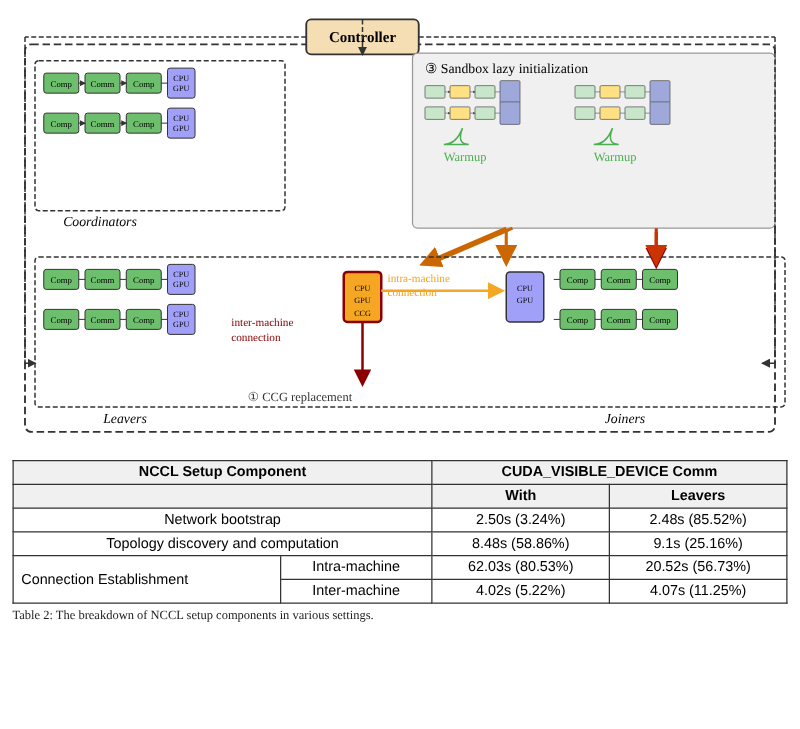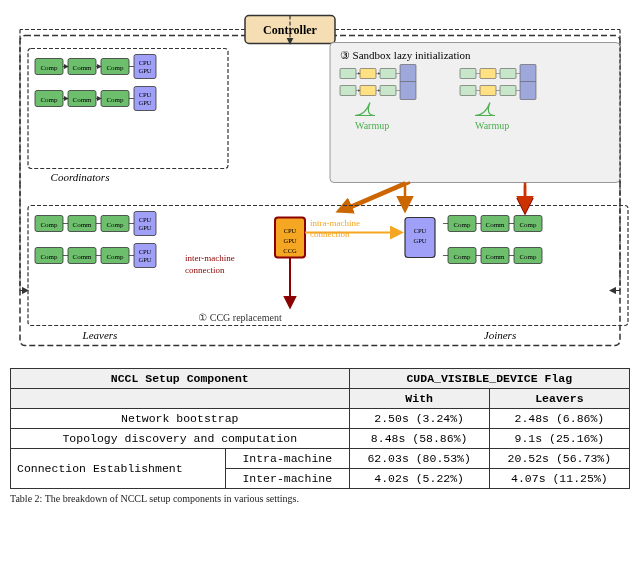--- a/index.html
+++ b/index.html
@@ -43,21 +43,21 @@
       text-align: center;
       margin: 2px 0 6px 0;
       font-family: 'Times New Roman', Times, serif;
     }
 
     
     .table-container {
       width: 100%;
       border-collapse: collapse;
       font-size: 11.5px;
-      font-family: Liberation Mono, monospace;
+      font-family: Liberation Sans, sans-serif;
     }
 
     .table-container th, .table-container td {
       border: 1px solid #333;
       padding: 3px 6px;
       text-align: center;
       vertical-align: middle;
     }
 
     .table-container th {
@@ -280,33 +280,33 @@
         </marker>
       </defs>
     </svg>
   </div>
 
 
   <table class="table-container">
     <thead>
       <tr>
         <th colspan="2">NCCL Setup Component</th>
-        <th colspan="2">CUDA_VISIBLE_DEVICE Flag</th>
+        <th colspan="2">CUDA_VISIBLE_DEVICE Comm</th>
       </tr>
       <tr>
         <th colspan="2"></th>
         <th>With</th>
         <th>Leavers</th>
       </tr>
     </thead>
     <tbody>
       <tr>
         <td colspan="2">Network bootstrap</td>
         <td>2.50s (3.24%)</td>
-        <td>2.48s (6.86%)</td>
+        <td>2.48s (85.52%)</td>
       </tr>
       <tr>
         <td colspan="2">Topology discovery and computation</td>
         <td>8.48s (58.86%)</td>
         <td>9.1s (25.16%)</td>
       </tr>
       <tr>
         <td rowspan="2" class="left-align">Connection Establishment</td>
         <td>Intra-machine</td>
         <td>62.03s (80.53%)</td>

